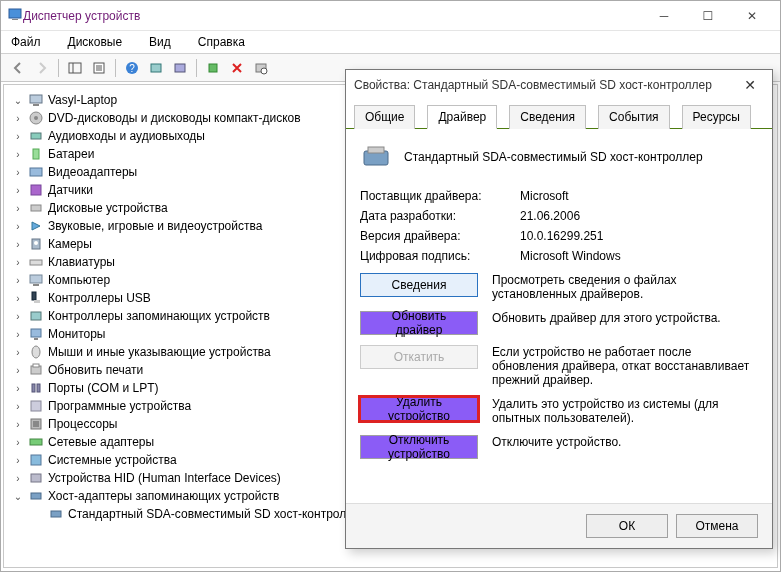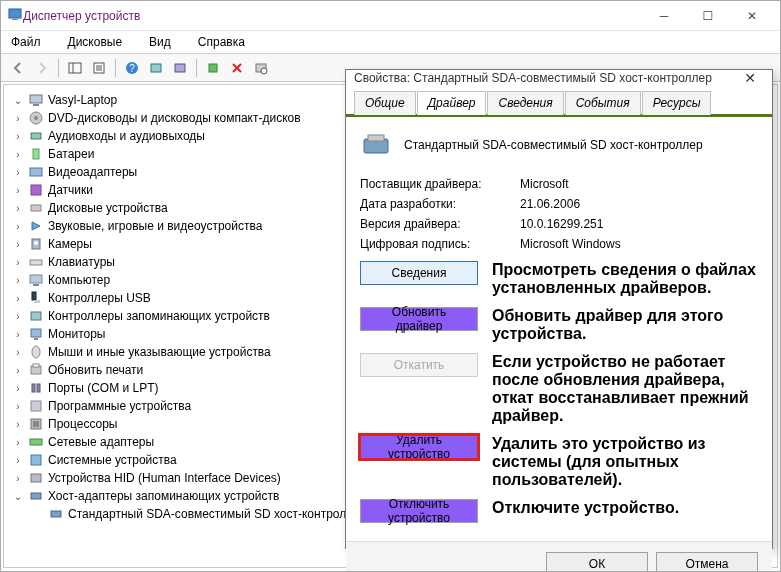--- a/index.html
+++ b/index.html
@@ -111,23 +111,22 @@
     padding: 0 8px;
     background: #fff;
     font-size: 12px;
     color: #333;
   }
   .dlg-title .t { flex:1; }
   .dlg-close { width: 28px; text-align: center; font-size: 14px; }
   .tabrow {
     display: flex;
     padding: 4px 8px 0 8px;
-    border-bottom: 3px solid #4d7c0f;
-    gap: 1px;
-    font-style: italic;
+    border-bottom: 1px solid #4d7c0f;
+    gap: 12px;
   }
   .tab {
     padding: 4px 10px;
     border: 1px solid #c0c0c0;
     border-bottom: none;
     background: #f4f4f4;
     font-size: 12px;
     position: relative;
     top: 1px;
   }
@@ -158,30 +157,30 @@
     height: 24px;
     border: 1px solid #a0a0a0;
     background: #8b5cf6;
     font-size: 12px;
     display: flex; align-items: center; justify-content: center;
     font-family: inherit;
   }
   .btn.primary { border: 1px solid #2a72c0; background: #e6f0fb; }
   .btn.highlight { outline: 3px solid #d22; outline-offset: -1px; }
   .btn.disabled { color: #aaa; border-color: #ccc; background: #f4f4f4; }
-  .btn-desc { flex: 1; font-size: 16px; font-weight: bold; }
+  .btn-desc { flex: 1; font-size: 12px; }
   .dlg-footer {
     display: flex;
     justify-content: flex-end;
     gap: 8px;
     padding: 10px 14px;
     border-top: 1px solid #ddd;
     background: #f4f4f4;
   }
-  .dlg-footer .btn { width: 102px; background: #eee; }
+  .dlg-footer .btn { width: 82px; background: #eee; }
 </style>
 </head>
 <body>
 
 <div class="titlebar">
   <span class="node-icon">
     <svg width="16" height="16">
         <rect x="2" y="3" width="12" height="9" fill="#4a90d9" stroke="#2a5a99"></rect>
         <rect x="5" y="13" width="6" height="1" fill="#888"></rect>
       </svg>

